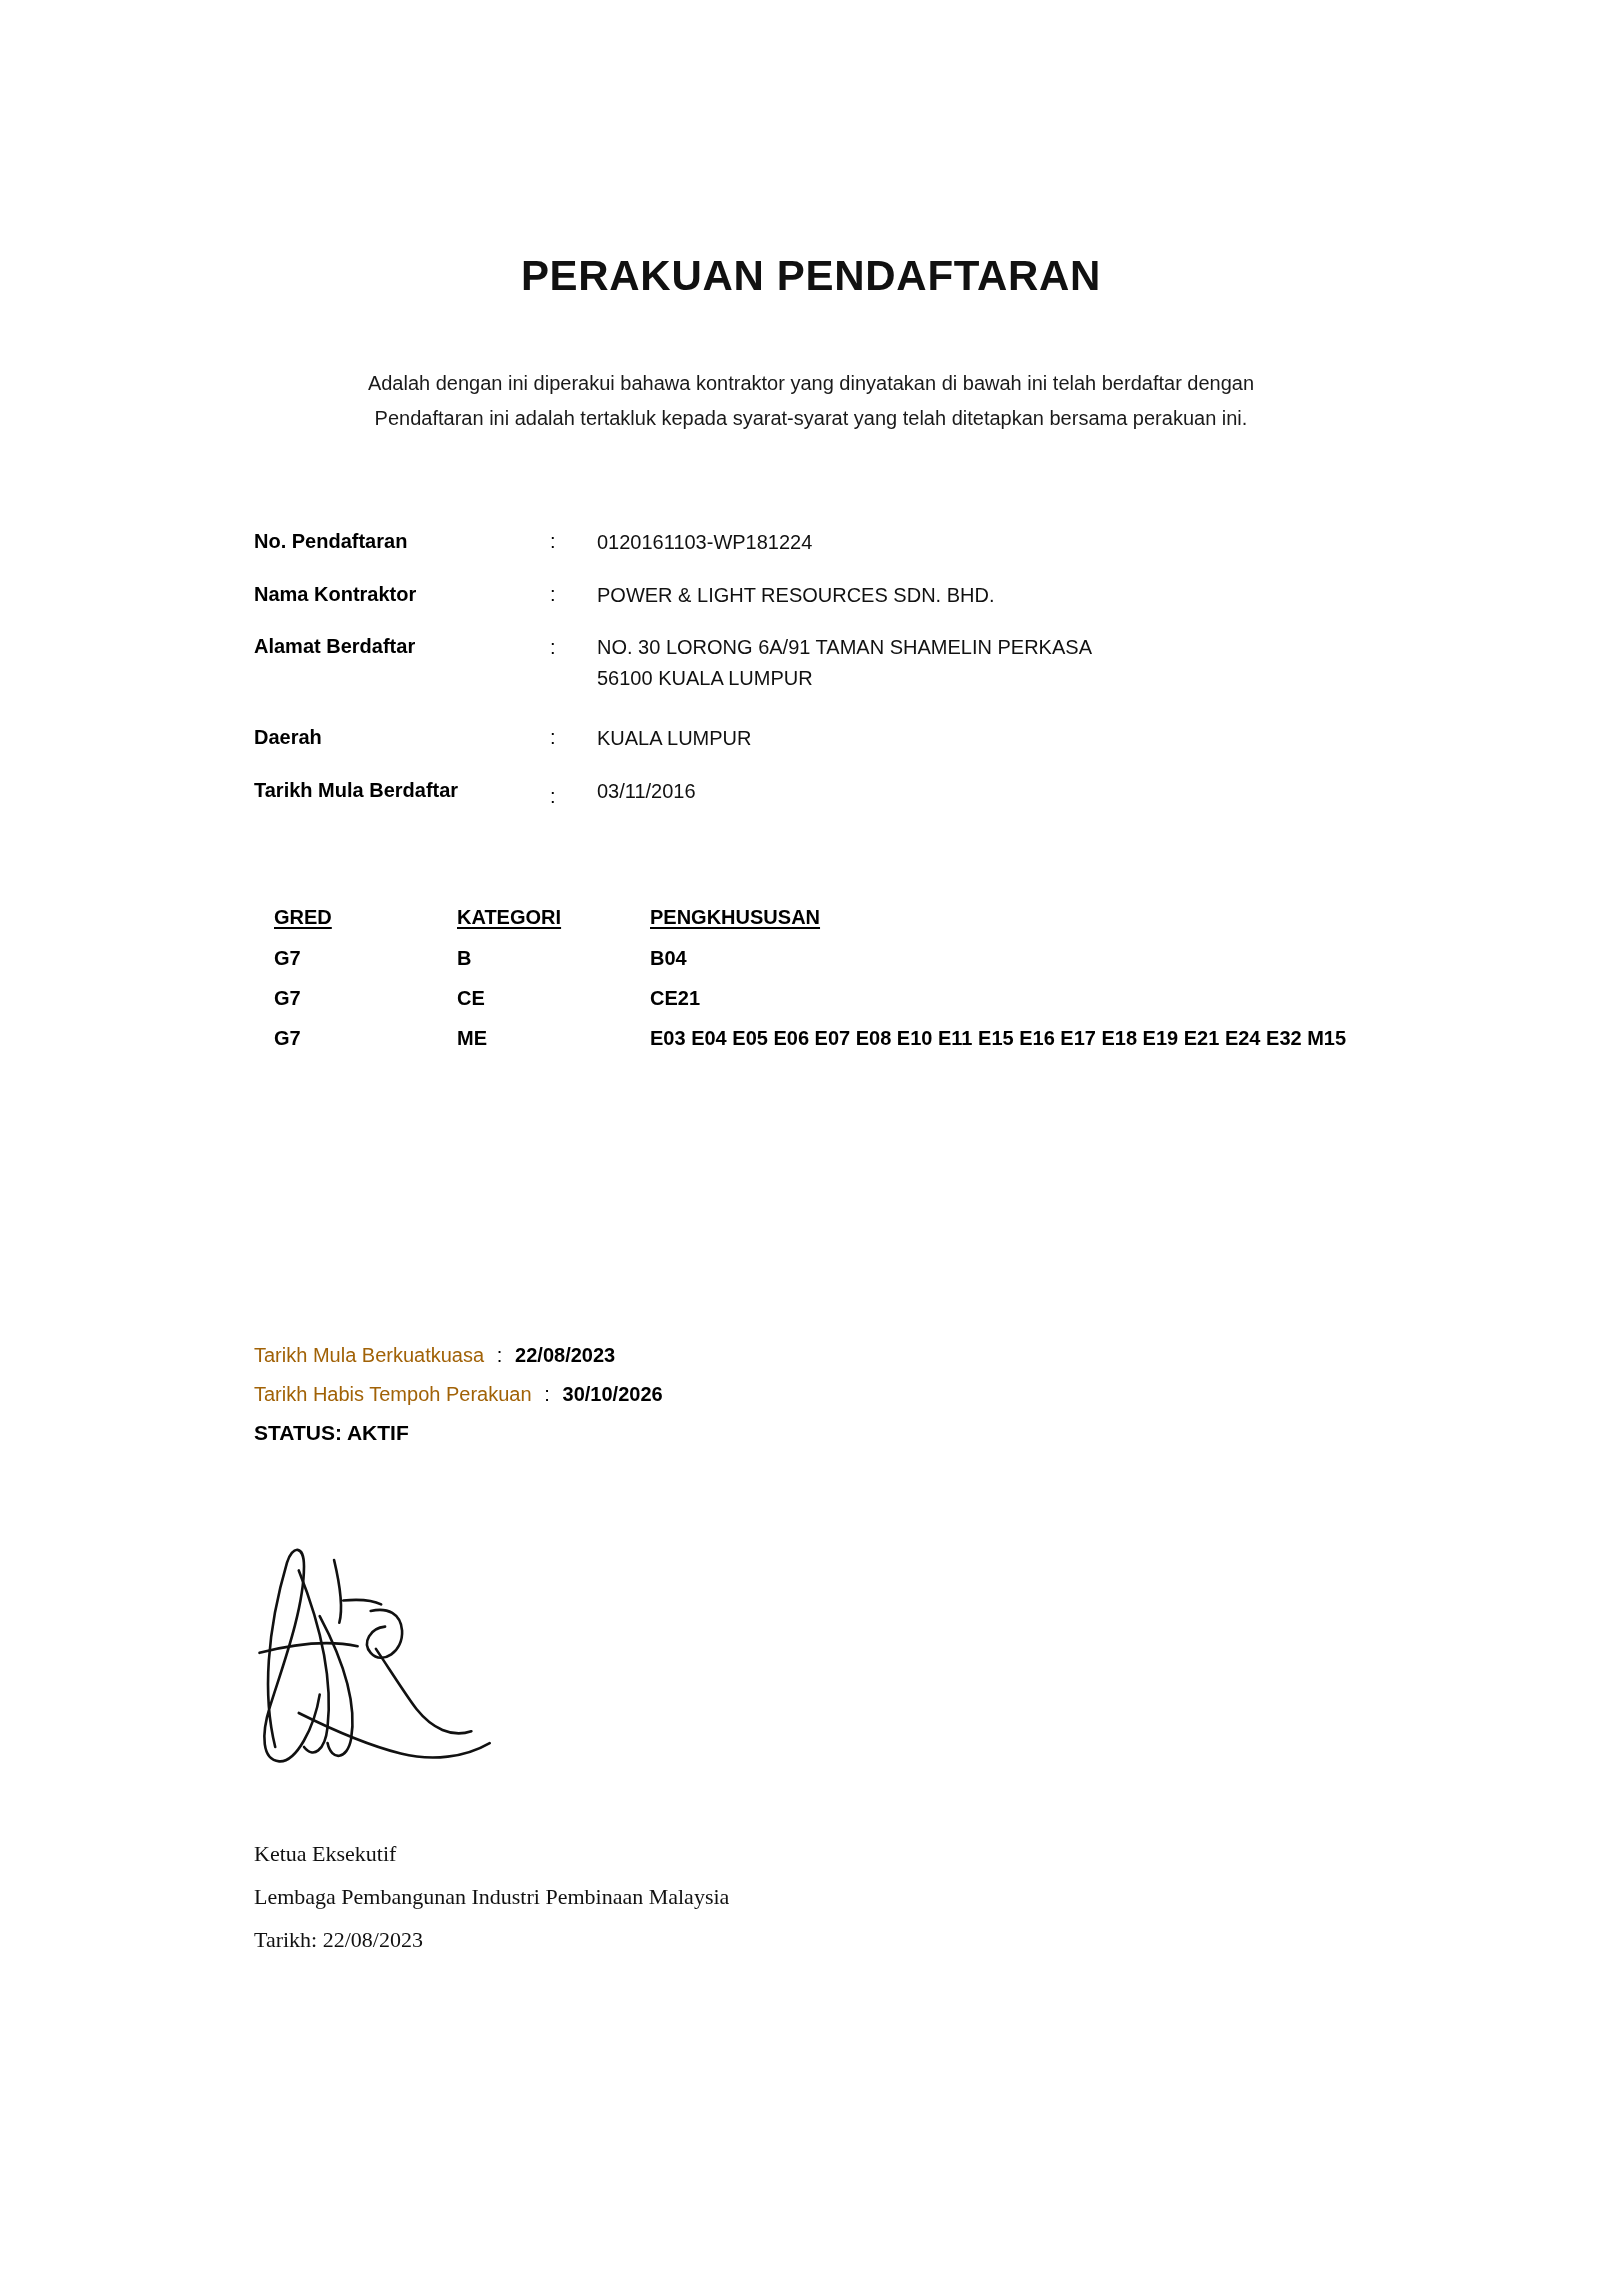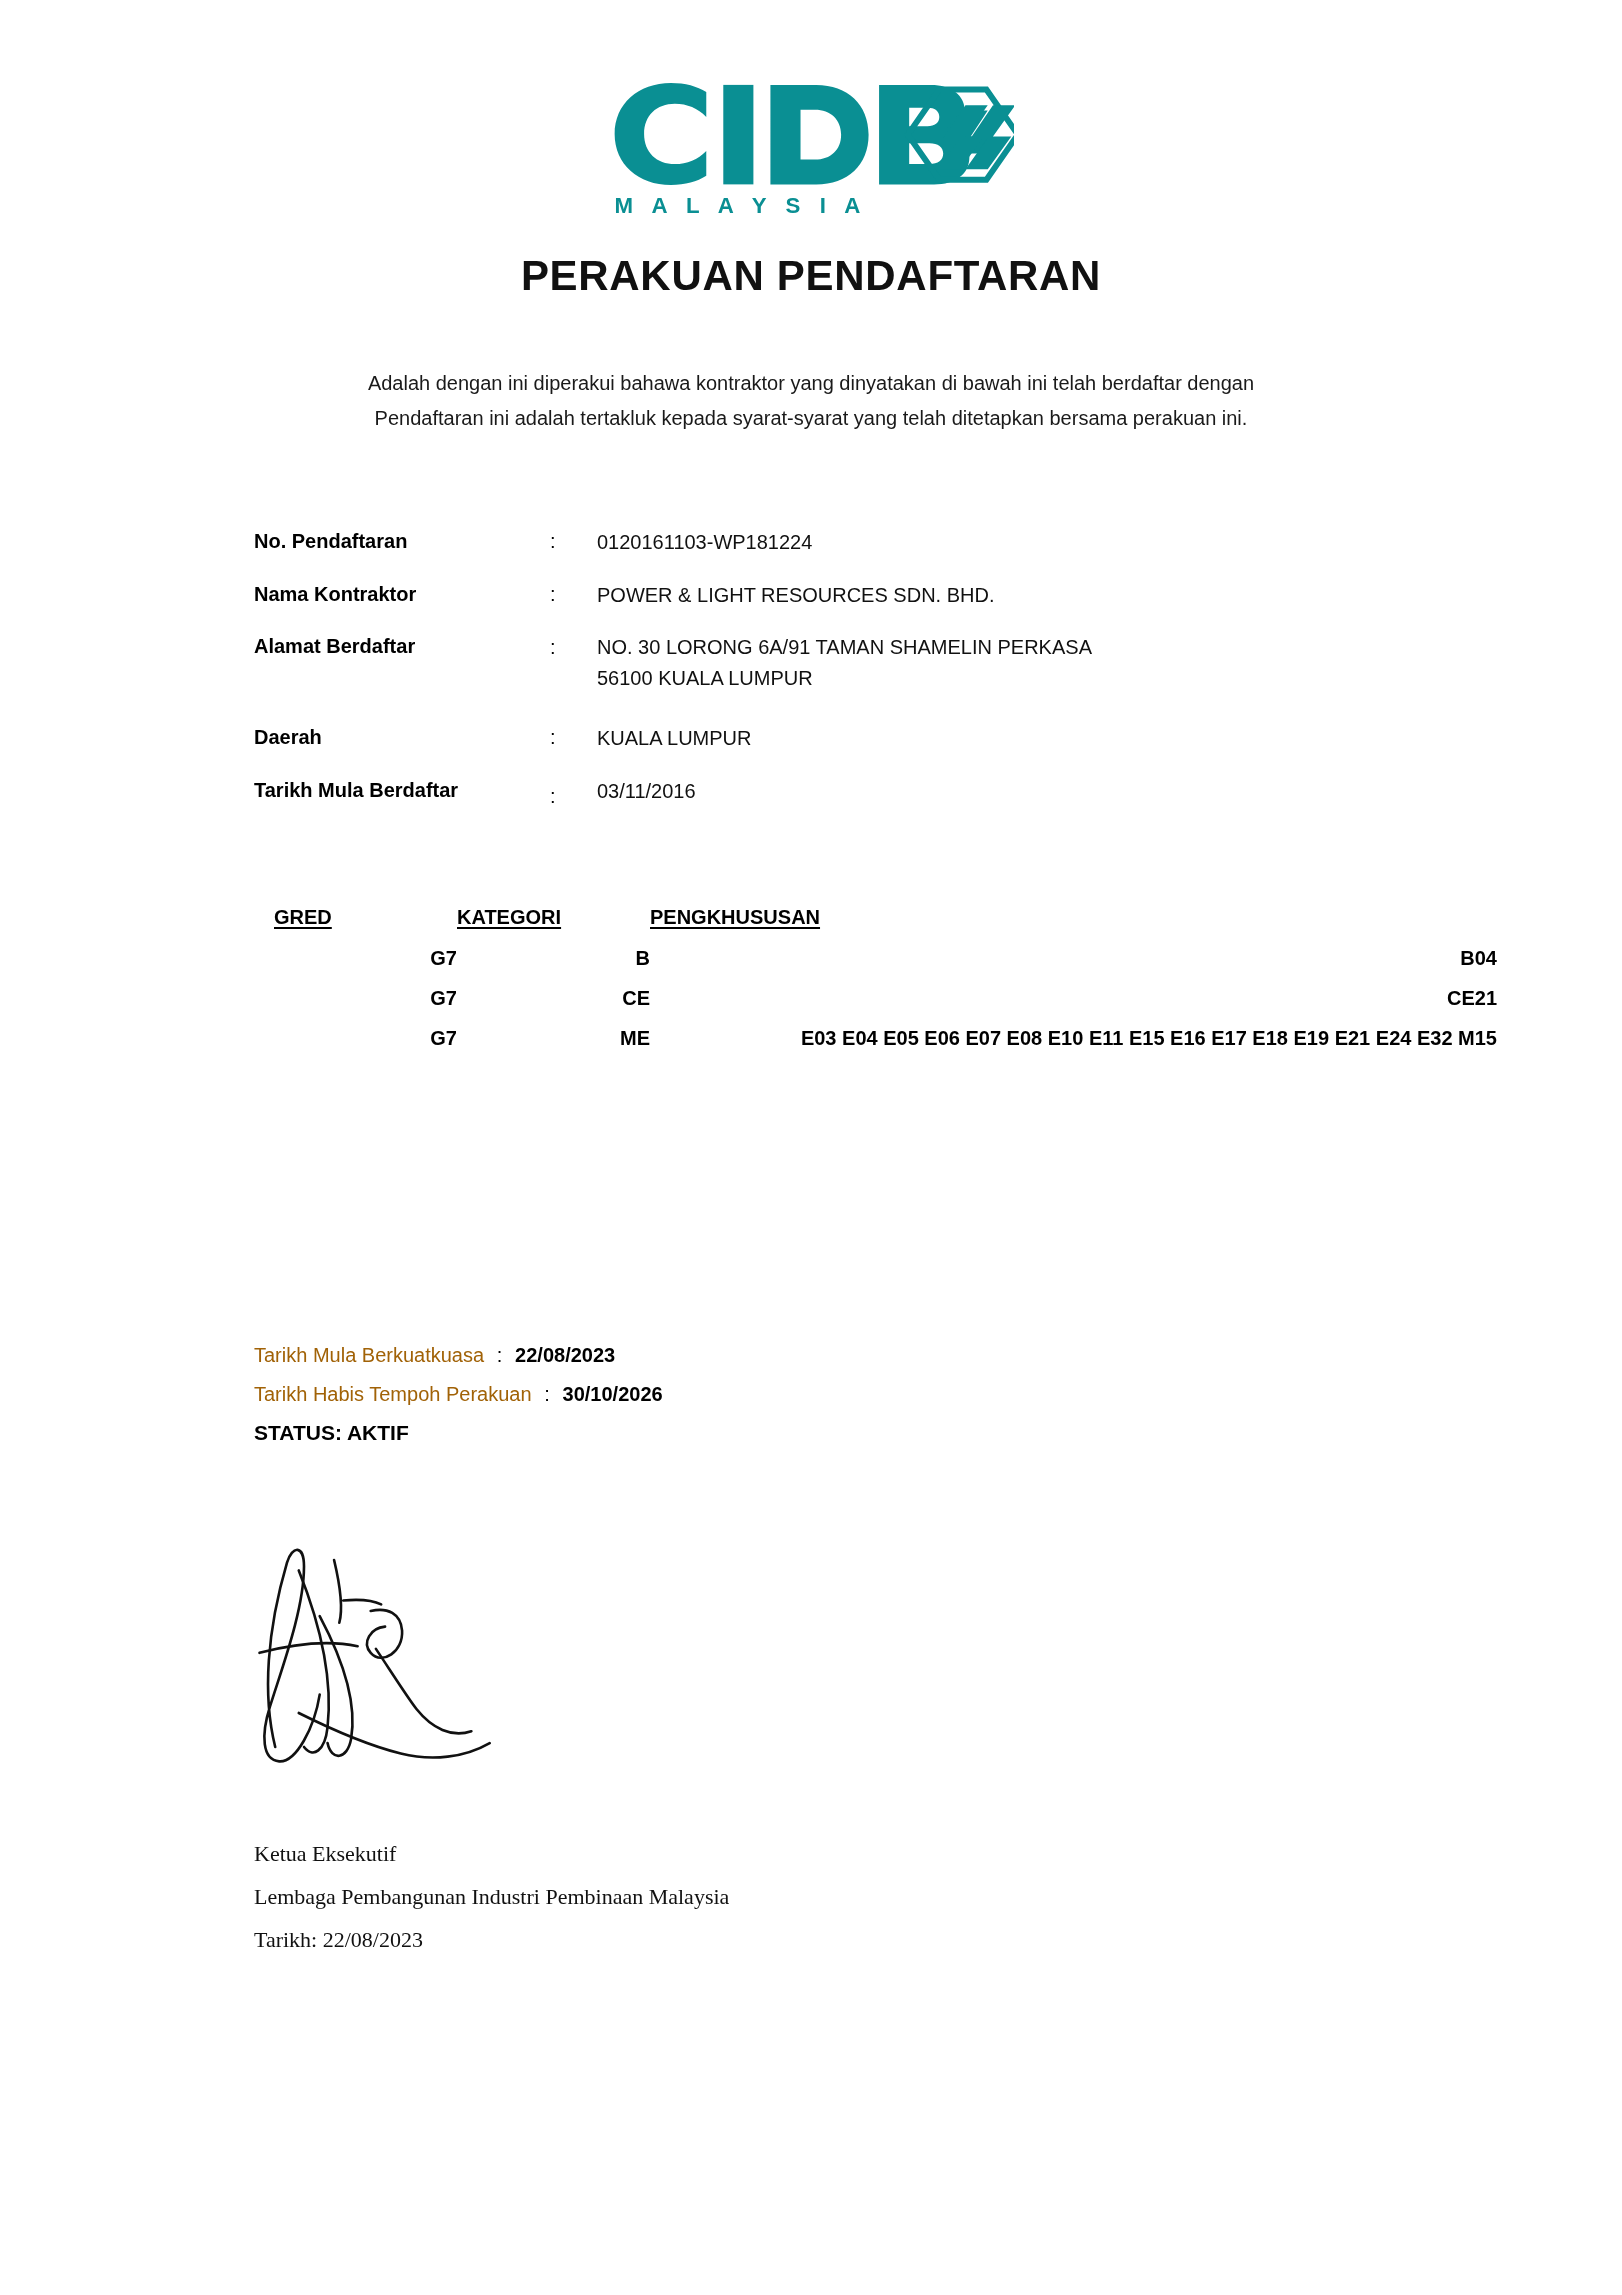--- a/index.html
+++ b/index.html
@@ -107,21 +107,21 @@
     position: absolute;
     top: 906px;
     left: 254px;
     width: 1243px;
   }
   .gtable .ghead, .gtable .grow {
     display: flex;
     align-items: flex-start;
   }
   .gtable .ghead { margin-bottom: 18.3px; }
-  .gtable .grow { margin-bottom: 17px; text-align: right; }
+  .gtable .grow { margin-bottom: 17px; }
   .c-gred { width: 183px; font-size: 20px; margin-left: 20px; }
   .c-kat  { width: 193px; font-size: 20px; }
   .c-peng { flex: 1; font-size: 20px; }
   .ghead .c-gred, .ghead .c-kat, .ghead .c-peng {
     font-weight: bold;
     text-decoration: underline;
     text-underline-offset: 2.6px;
   }
   .grow .c-gred, .grow .c-kat, .grow .c-peng {
     font-weight: bold;
@@ -198,51 +198,20 @@
     grid-template-rows: repeat(41, 1fr);
   }
   .qrgrid i { display: block; }
   .qrgrid i.on { background: #000; }
 </style>
 </head>
 <body>
 
 <div class="page">
 
-  <div class="logo-wrap">
-    <div class="logo">
-      <svg width="406" height="144" viewBox="0 0 620 220" xmlns="http://www.w3.org/2000/svg">
-        <g fill="#0a8f93">
-
-          <path d="M96 6c-50 0-86 32-86 78s36 78 86 78c22 0 40-5 54-14V110c-13 13-29 20-48 20-28 0-47-18-47-46s19-46 47-46c19 0 35 7 48 20V20C136 11 118 6 96 6z"></path>
-
-          <rect x="176" y="9" width="46" height="152"></rect>
-
-          <path d="M248 9v152h70c48 0 80-30 80-76S366 9 318 9h-70zm46 38h22c24 0 40 15 40 38s-16 38-40 38h-22V47z"></path>
-
-          <path d="M414 9v152h84c33 0 54-16 54-42 0-19-11-32-28-37 13-6 21-18 21-33 0-24-20-40-52-40h-79zm46 35h28c11 0 18 5 18 14s-7 14-18 14h-28V44zm0 54h31c13 0 21 6 21 16s-8 16-21 16h-31V98z"></path>
-        </g>
-
-        <g fill="none" stroke="#0a8f93" stroke-width="9">
-          <path d="M508 85 L556 16 L628 16 L676 85 L628 154 L556 154 Z" transform="translate(-50,0)"></path>
-        </g>
-        <g fill="#0a8f93">
-          <path d="M500 36 l40 0 l-26 40 l34 0 l0 26 l-62 0 l26 -40 l-34 0 z" transform="translate(40,12) scale(1.0)"></path>
-          <path d="M556 44 h28 v26 h24 v26 h-24 v28 h-28 v-28 h-22 v-26 h22 z" opacity="0"></path>
-        </g>
-
-        <g fill="#0a8f93">
-          <path d="M546 40 l34 0 l-34 48 l28 0 l-36 50 l-34 0 l34 -48 l-26 0 z"></path>
-          <path d="M588 40 l34 0 l-34 48 l28 0 l-36 50 l-34 0 l34 -48 l-26 0 z"></path>
-        </g>
-
-        <text x="10" y="205" font-family="Liberation Sans, sans-serif" font-size="34" letter-spacing="10" fill="#0a8f93" font-weight="bold">M A L A Y S I A</text>
-      </svg>
-    </div>
-  </div>
 
   <div class="title">PERAKUAN PENDAFTARAN</div>
 
   <div class="intro">
     <div>Adalah dengan ini diperakui bahawa kontraktor yang dinyatakan di bawah ini telah berdaftar dengan</div>
     <div>Pendaftaran ini adalah tertakluk kepada syarat-syarat yang telah ditetapkan bersama perakuan ini.</div>
   </div>
 
   <div class="fields">
 

